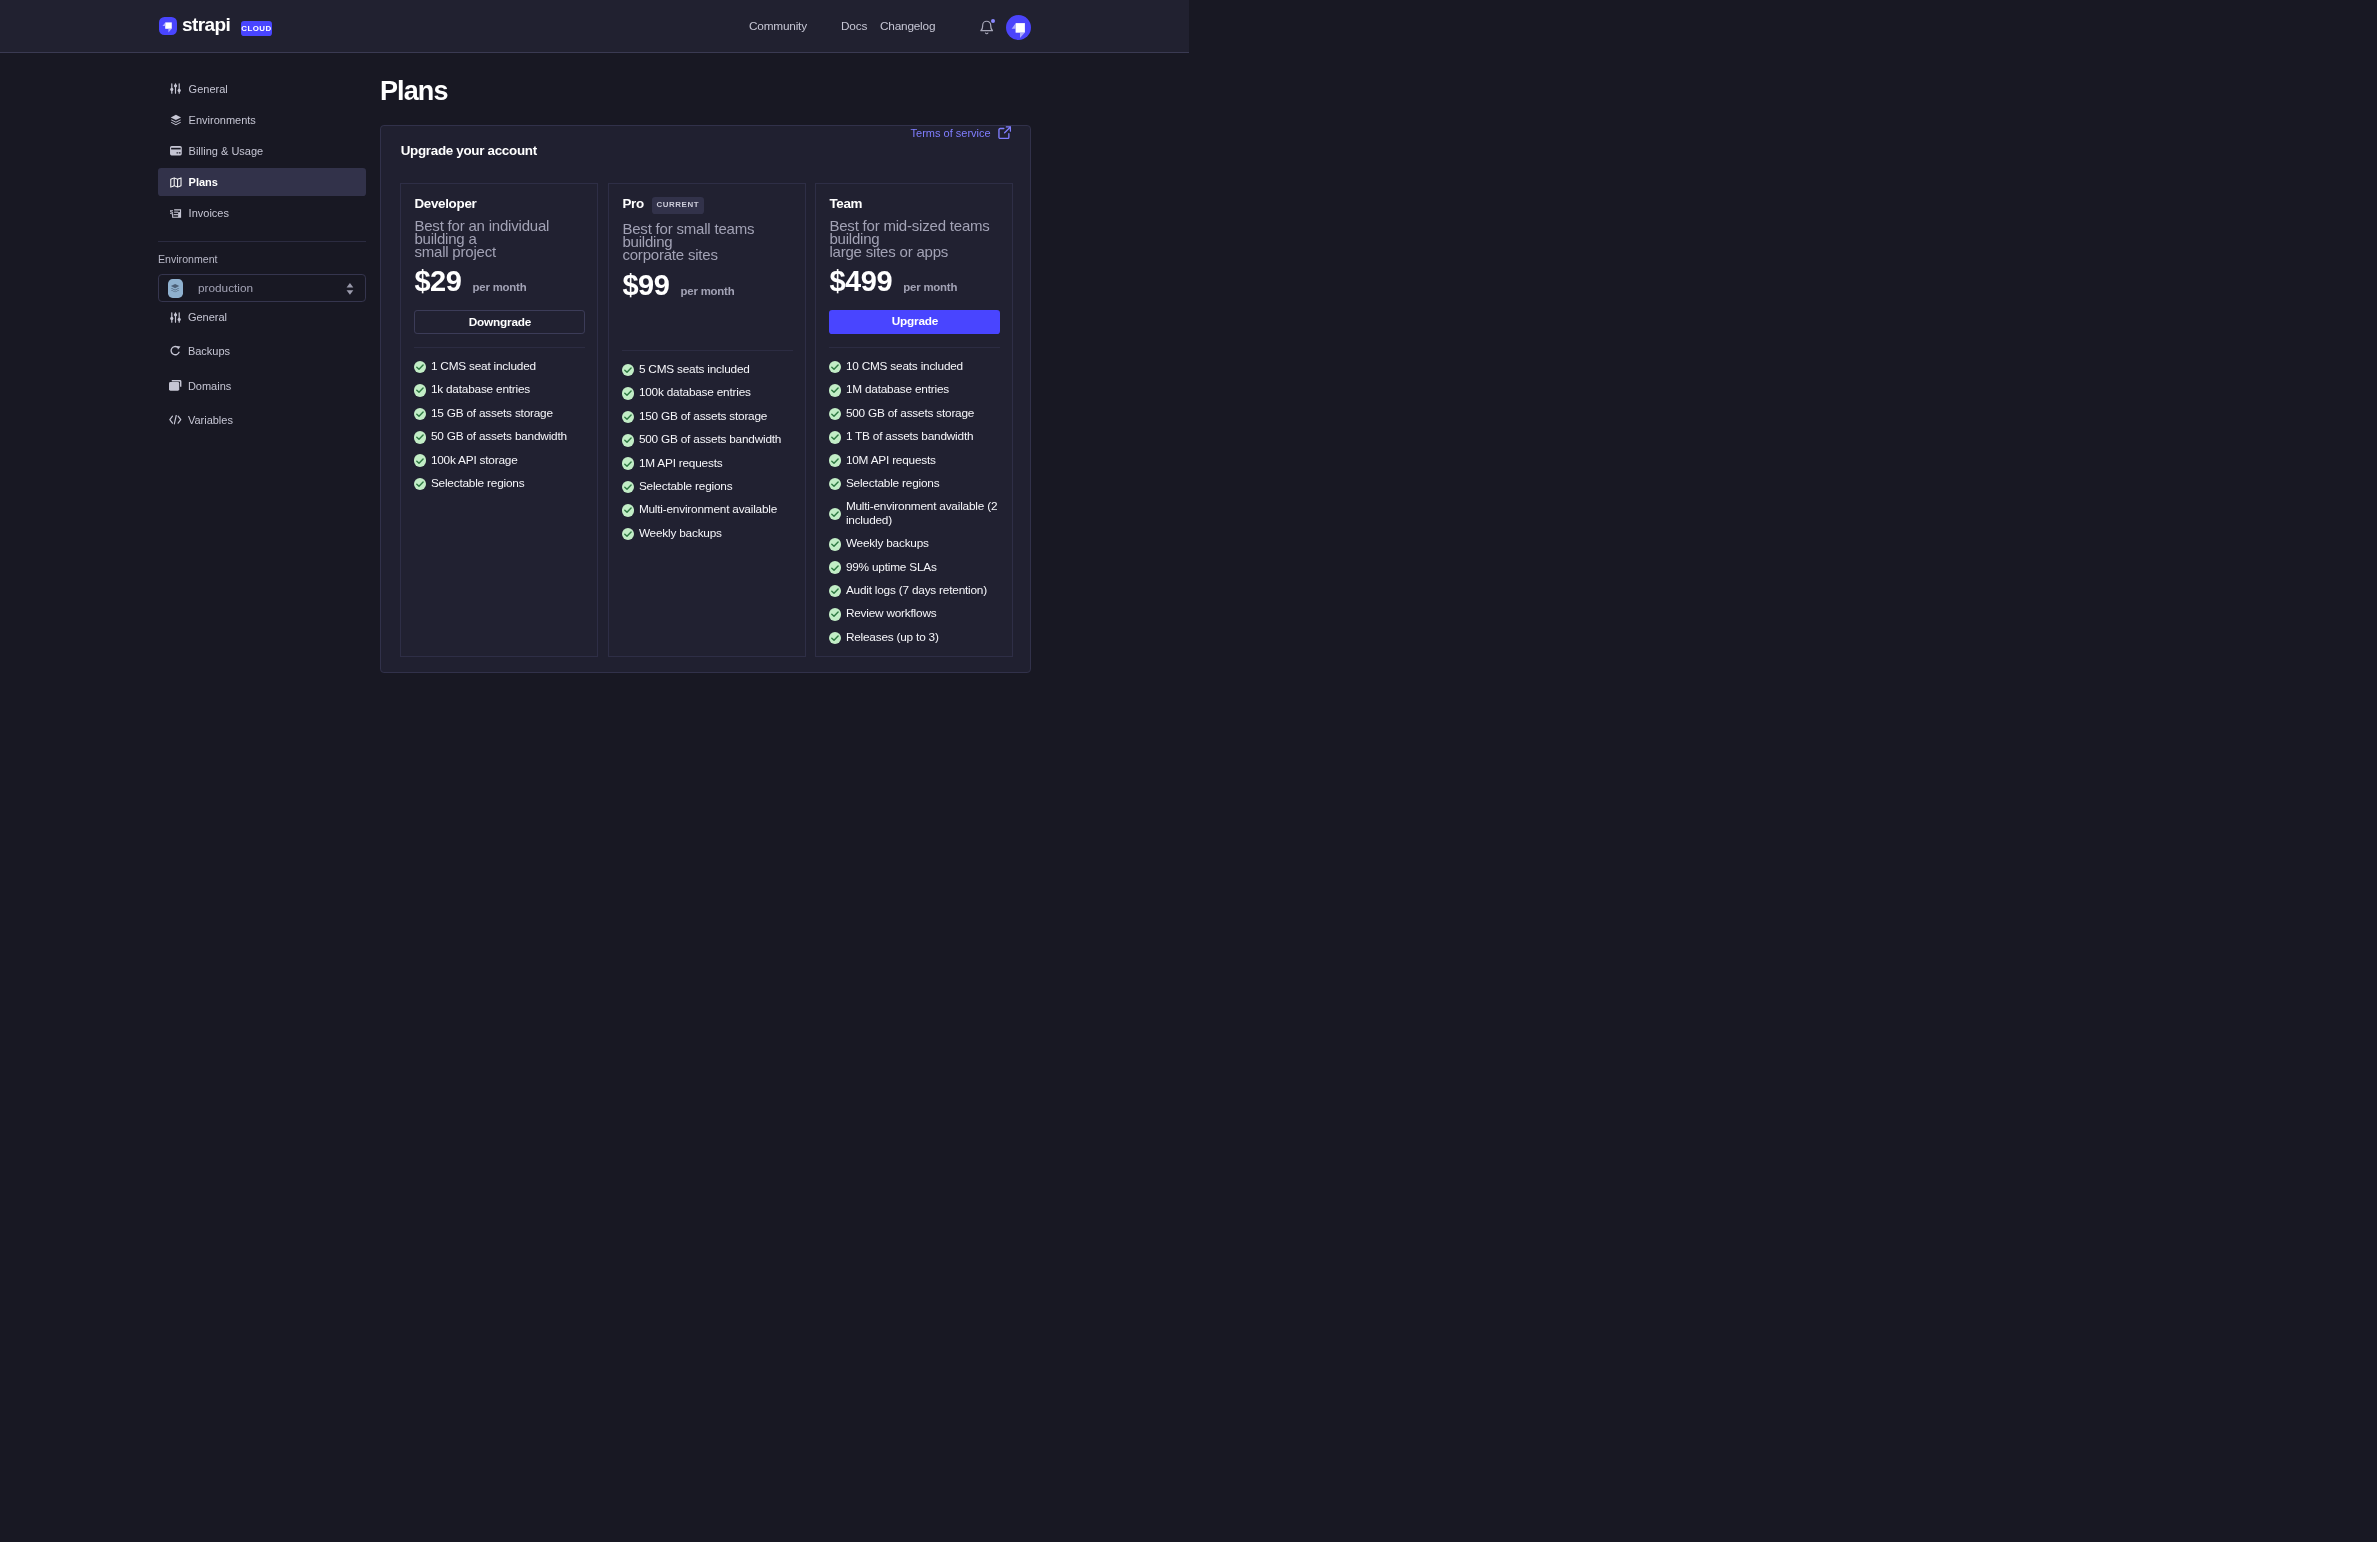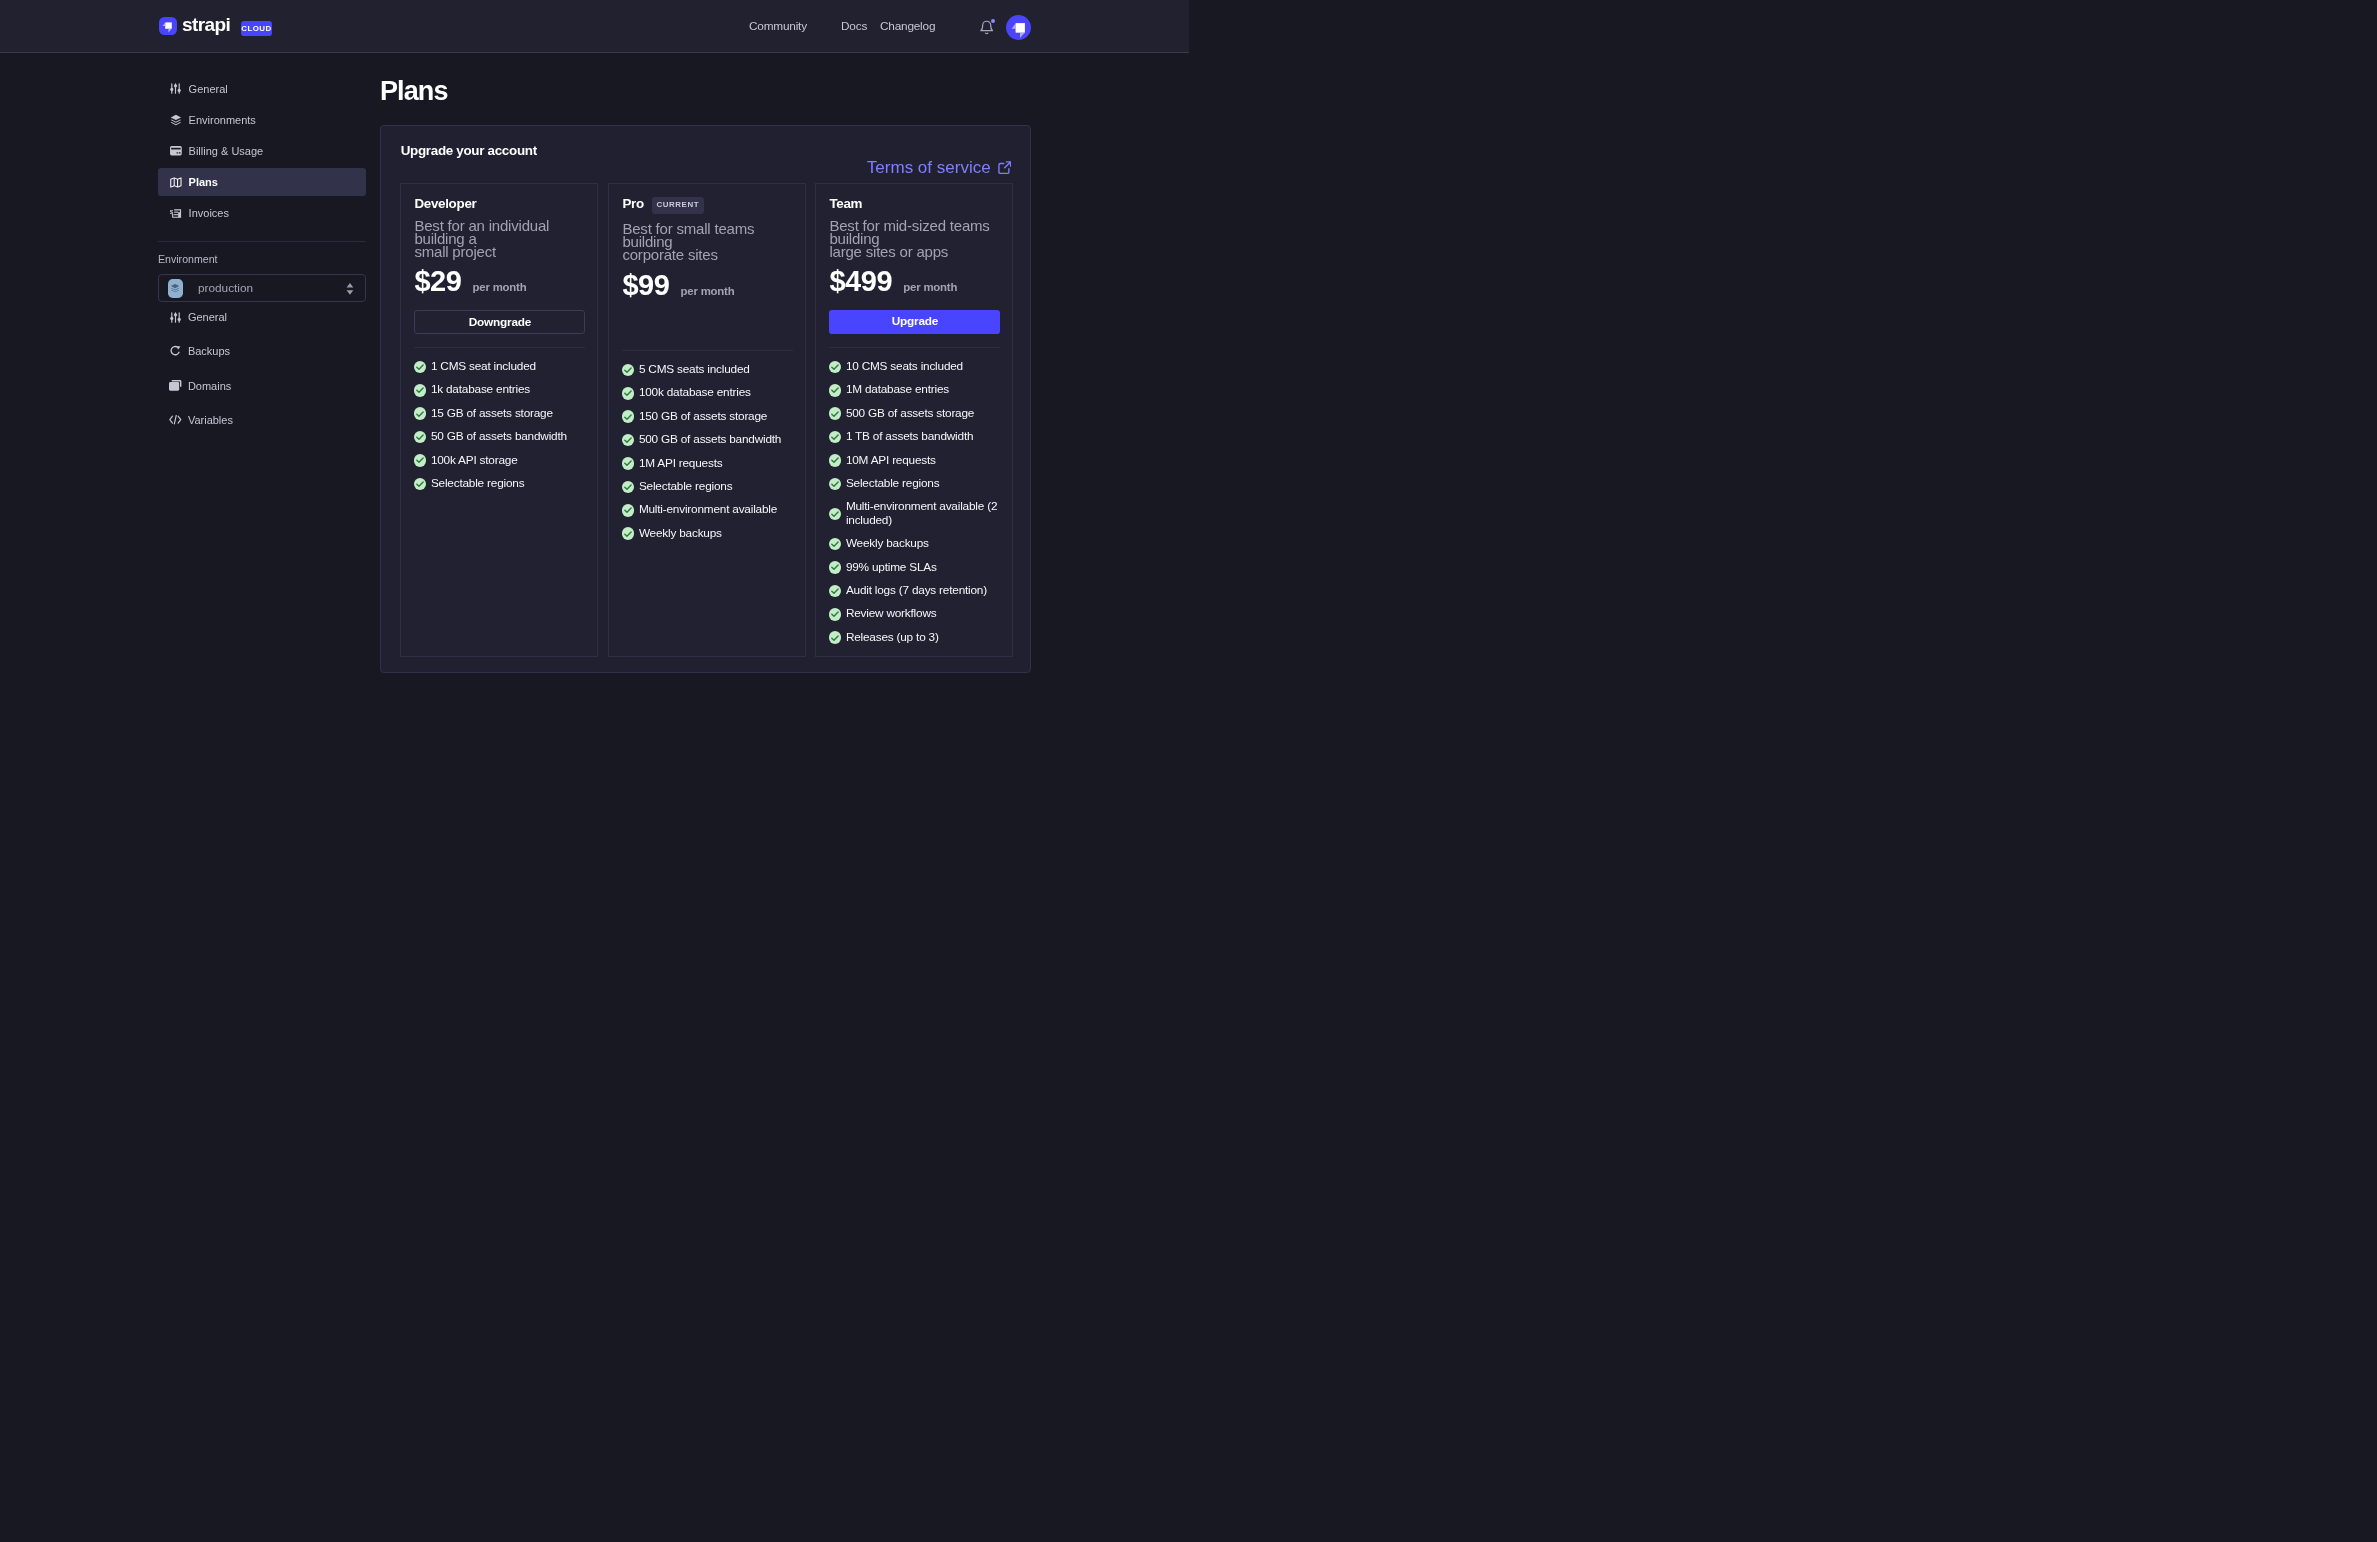--- a/index.html
+++ b/index.html
@@ -31,38 +31,38 @@
 #envchev{position:absolute;right:11px;top:8.3px}
 #sidebar2{position:absolute;left:158px;top:303px;width:208px}
 .sitem2{position:relative;height:28px;margin-bottom:6.3px;display:flex;align-items:center;color:#c6c6d4;font-size:11px}
 .sitem2 .sic{width:12.6px;height:12.6px;margin-left:11px;margin-right:6.3px;flex:0 0 12.6px;display:flex;align-items:center;justify-content:center}
 
 
 #h1plans{position:absolute;left:380px;top:76px;font-size:27px;font-weight:bold;color:#fff;letter-spacing:-0.9px}
 #panel{position:absolute;left:380px;top:125px;width:651px;height:548px;background:#202030;border:0.8px solid #31314a;border-radius:3.9px}
 #paneltitle{position:absolute;left:19.7px;top:16.5px;font-size:13.4px;font-weight:bold;color:#fff;letter-spacing:-0.3px}
 #panel .inner{position:relative;width:100%;height:100%}
-#tos{position:absolute;right:19px;top:32px;display:flex;align-items:center;color:#807eff;font-size:17px}
+#tos{position:absolute;right:19px;top:0;display:flex;align-items:center;color:#807eff;font-size:11px}
 #tos svg{margin-left:7px}
 
 .card{position:absolute;top:57px;width:198px;height:474px;background:#212131;border:0.8px solid #2e2e46;border-radius:0;padding:13.4px}
 #card1{left:19px}
 #card2{left:227px}
 #card3{left:434px}
 .ctitle{font-size:13.4px;font-weight:bold;color:#fff;letter-spacing:-0.3px;line-height:17.3px;margin-top:-2.4px}
 .cdesc{font-size:15px;color:#a2a2b5;line-height:13px;letter-spacing:-0.2px;margin-top:7px}
 .prow{position:absolute;left:13.4px;top:80px;white-space:nowrap;line-height:34px}
 .price{font-size:29px;font-weight:bold;color:#fff;letter-spacing:-0.4px}
 .permo{font-size:11.4px;font-weight:bold;color:#a2a2b5;margin-left:11px;letter-spacing:-0.2px}
 .cbtn{position:absolute;left:13.4px;top:126px;width:171px;height:24.4px;border-radius:3.1px;text-align:center;line-height:22px;font-size:11.8px;font-weight:bold;color:#fff;letter-spacing:-0.2px}
 .cbtn.outline{border:0.8px solid #3c3c58}
 .cbtn.fill{background:#4945ff}
 .cdiv{position:absolute;left:13.4px;top:163px;width:171px;height:0.8px;background:#2c2c42}
 .feats{position:absolute;left:13.4px;top:176px;width:171px;display:flex;flex-direction:column;gap:10px}
-.feat{display:flex;align-items:center}
+.feat{display:flex;align-items:flex-end}
 .feat .chk{flex:0 0 12.6px;width:12.6px;height:12.6px;border-radius:6.3px;background:#c2edc6;display:flex;align-items:center;justify-content:center;margin-top:0.4px;margin-left:-0.8px}
 .feat .ftx{margin-left:4.7px;font-size:11.8px;line-height:13.4px;color:#f6f6fa;letter-spacing:-0.2px}
 .badge{display:inline-block;vertical-align:0.8px;margin-left:7.9px;height:16.5px;line-height:16.5px;padding:0 4.7px;border-radius:3.1px;background:#32324a;color:#cdcdda;font-size:7.9px;font-weight:bold;letter-spacing:0.6px}
 </style>
 </head>
 <body>
 
 <div id="header">
   <div id="logo-tile">
     <svg width="18" height="18" viewBox="0 0 23 23">

